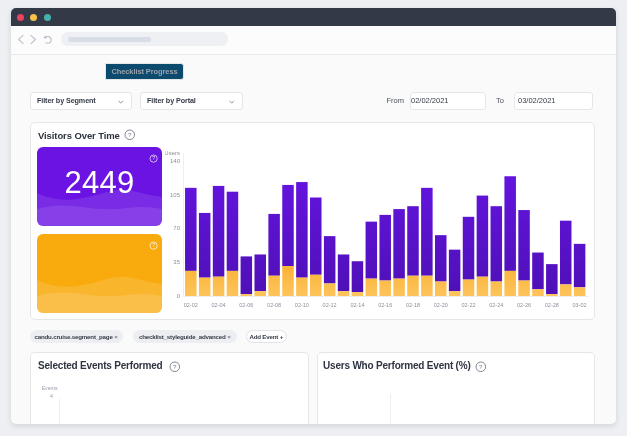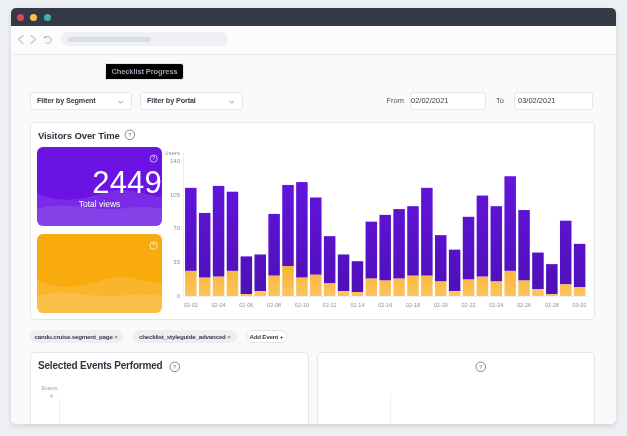--- a/index.html
+++ b/index.html
@@ -10,21 +10,21 @@
 .dot { position:absolute; top:5.5px; width:7px; height:7px; border-radius:50%; }
 #toolbar { position:absolute; left:0; top:18px; width:605px; height:29px; background:#fcfcfd; border-bottom:1px solid #e9ebf1; }
 #urlbar { position:absolute; left:50px; top:6px; width:167px; height:14px; background:#eef0f4; border-radius:7px; }
 #urlpill { position:absolute; left:6.5px; top:4.5px; width:83px; height:5px; background:#d9dde8; border-radius:2.5px; }
 .tab { position:absolute; top:63px; height:17px; font-size:8px; line-height:17px; text-align:center; }
 .box { position:absolute; top:92px; height:18px; border:1px solid #e4e6ea; border-radius:3px; background:#fff;
   font-size:7.5px; line-height:16px; color:#343a46; }
 .lbl { position:absolute; top:92px; height:18px; line-height:18px; font-size:7.5px; color:#4b515c; }
 #card { position:absolute; left:30px; top:122px; width:565px; height:198px; border:1px solid #e4e6ea; border-radius:5px; background:#fff; }
 .stat { position:absolute; left:37px; width:125px; height:79px; border-radius:6px; overflow:hidden; color:#fff; text-align:center; }
-.statnum { position:absolute; left:37px; width:125px; color:#fff; text-align:right; font-size:31px; font-weight:500; letter-spacing:0.2px; }
+.statnum { position:absolute; left:37px; width:125px; color:#fff; text-align:center; font-size:31px; font-weight:500; letter-spacing:0.2px; }
 .statlab { position:absolute; left:37px; width:125px; color:#fff; text-align:center; font-size:8.5px; }
 .tag { position:absolute; top:330px; height:13px; border-radius:6.5px; background:#eceef2; font-size:6.2px; font-weight:bold; letter-spacing:-0.2px;
   color:#353b46; line-height:13px; text-align:center; white-space:nowrap; }
 .bcard { position:absolute; top:352px; height:80px; border:1px solid #e4e6ea; border-radius:5px 5px 0 0; border-bottom:none; background:#fff; }
 .btitle { font-size:10px; font-weight:bold; color:#2e3440; letter-spacing:-0.2px; white-space:nowrap; }
 </style></head>
 <body>
 <div id="win">
   <div id="titlebar">
     <div class="dot" style="left:5.9px;background:#e84360"></div>
@@ -38,21 +38,21 @@
       <g transform="translate(33.8,5.9)">
           <path d="M -2.4 2.4 A 3.4 3.4 0 1 0 -2.4 -2.4" fill="none" stroke="#b8bdc8" stroke-width="1.1"></path>
           <polygon points="-1.9,-4.3 -4.7,-1.9 -1.2,-1.3" fill="#b8bdc8"></polygon>
         </g>
     </svg>
     <div id="urlbar">
         <div id="urlpill"></div>
       </div>
   </div>
   <div id="page" style="position:absolute;left:-11px;top:-8px;width:627px;height:436px">
-<div class="tab" style="left:105px;width:79px;background:#000000;border:1px solid #e4e6ea;border-radius:0 3px 3px 0;font-weight:600;color:#9ba2ae;line-height:15px;font-size:7.5px;letter-spacing:-0.1px">Checklist Progress</div>
+<div class="tab" style="left:105px;width:79px;background:#0c4a6e;border:1px solid #e4e6ea;border-radius:0 3px 3px 0;font-weight:600;color:#9ba2ae;line-height:15px;font-size:7.5px;letter-spacing:-0.1px">Checklist Progress</div>
 <div class="box" style="left:30px;width:102px;font-weight:bold;padding-left:6px;font-size:7.2px;letter-spacing:-0.1px">Filter by Segment<svg style="position:absolute;right:7px;top:7px" width="6" height="5">
           <polyline points="0.5,0.8 2.7,3.2 4.9,0.8" fill="none" stroke="#878d98" stroke-width="0.9"></polyline>
         </svg></div>
 <div class="box" style="left:140px;width:103px;font-weight:bold;padding-left:6px;font-size:7.2px;letter-spacing:-0.1px">Filter by Portal<svg style="position:absolute;right:7px;top:7px" width="6" height="5">
           <polyline points="0.5,0.8 2.7,3.2 4.9,0.8" fill="none" stroke="#878d98" stroke-width="0.9"></polyline>
         </svg></div>
 <div class="lbl" style="left:385px;width:19px;text-align:right">From</div>
 <div class="box" style="left:410px;width:76px;padding-left:0;font-weight:500">02/02/2021</div>
 <div class="lbl" style="left:496px;width:10px">To</div>
 <div class="box" style="left:514px;width:79px;padding-left:3px;font-weight:500">03/02/2021</div>
@@ -64,21 +64,20 @@
         <text x="5.8" y="8.032" text-anchor="middle" font-size="6.2" fill="#757b85" font-family="Liberation Sans">?</text>
       </svg>
 
 <div class="stat" style="top:147px;background:#6b13e2">
   <svg width="125" height="79" style="position:absolute;left:0;top:0">
     <path d="M0,46 Q19,55 40,52 Q58,49 68,45.5 Q83,40.5 100,45 Q113,48.5 125,50 L125,79 L0,79 Z" fill="rgba(255,255,255,0.10)"></path>
     <path d="M0,62 Q20,56 45,60 Q70,64 90,61 Q108,58.5 125,62 L125,79 L0,79 Z" fill="rgba(255,255,255,0.10)"></path>
   </svg>
 </div>
 <div class="statnum" style="top:164.5px">2449</div>
-<div class="statlab" style="top:199px">Total views</div>
 <svg style="position:absolute;left:149.4px;top:153.9px" width="9.2" height="9.2">
         <circle cx="4.6" cy="4.6" r="3.6" fill="none" stroke="rgba(255,255,255,0.85)" stroke-width="0.8"></circle>
         <text x="4.6" y="6.4719999999999995" text-anchor="middle" font-size="5.2" fill="rgba(255,255,255,0.85)" font-family="Liberation Sans">?</text>
       </svg>
 
 <div class="stat" style="top:234px;background:#f9aa0d">
   <svg width="125" height="79" style="position:absolute;left:0;top:0">
     <path d="M0,46 Q19,55 40,52 Q58,49 68,45.5 Q83,40.5 100,45 Q113,48.5 125,50 L125,79 L0,79 Z" fill="rgba(255,255,255,0.13)"></path>
     <path d="M0,62 Q20,56 45,60 Q70,64 90,61 Q108,58.5 125,62 L125,79 L0,79 Z" fill="rgba(255,255,255,0.14)"></path>
   </svg>
@@ -190,19 +189,20 @@
 <div class="abs btitle" style="left:38px;top:360px">Selected Events Performed</div>
 <svg style="position:absolute;left:169.2px;top:360.7px" width="11.6" height="11.6">
         <circle cx="5.8" cy="5.8" r="4.8" fill="none" stroke="#757b85" stroke-width="0.9"></circle>
         <text x="5.8" y="8.032" text-anchor="middle" font-size="6.2" fill="#757b85" font-family="Liberation Sans">?</text>
       </svg>
 <div class="abs" style="left:30px;top:384.5px;width:27.5px;text-align:right;font-size:5.2px;color:#9aa0ab">Events</div>
 <div class="abs" style="left:30px;top:393px;width:23px;text-align:right;font-size:5.2px;color:#9aa0ab">4</div>
 <div class="abs" style="left:59px;top:399px;width:1px;height:25px;background:#eceff2"></div>
 
 <div class="bcard" style="left:317px;width:278px"></div>
+<div class="abs btitle" style="left:323px;top:360px">Users Who Performed Event (%)</div>
 <svg style="position:absolute;left:475.2px;top:360.7px" width="11.6" height="11.6">
         <circle cx="5.8" cy="5.8" r="4.8" fill="none" stroke="#757b85" stroke-width="0.9"></circle>
         <text x="5.8" y="8.032" text-anchor="middle" font-size="6.2" fill="#757b85" font-family="Liberation Sans">?</text>
       </svg>
 <div class="abs" style="left:390px;top:394px;width:1px;height:30px;background:#eceff2"></div>
   </div>
 </div>
 
 </body></html>

